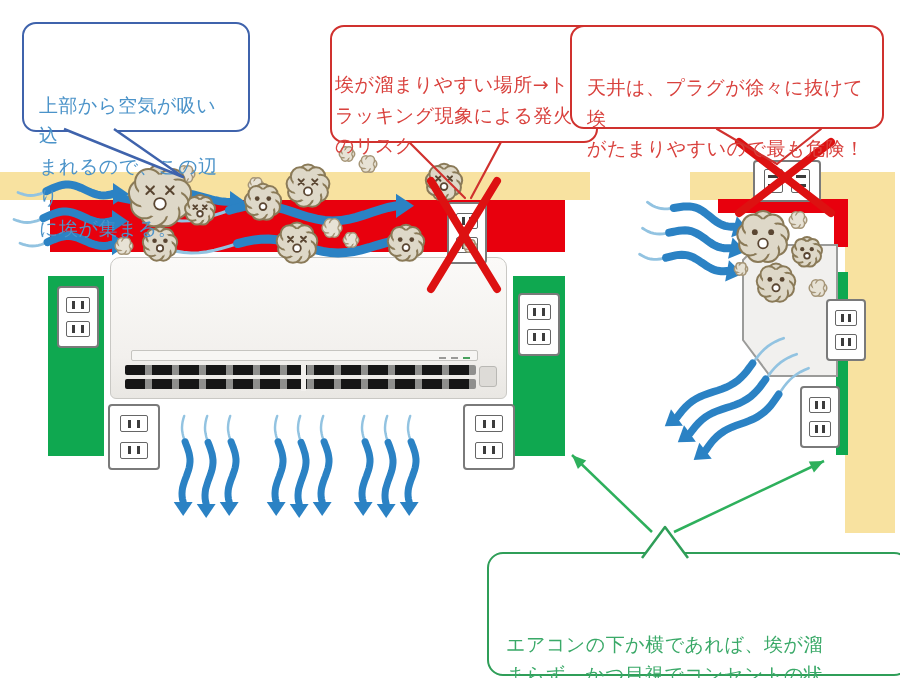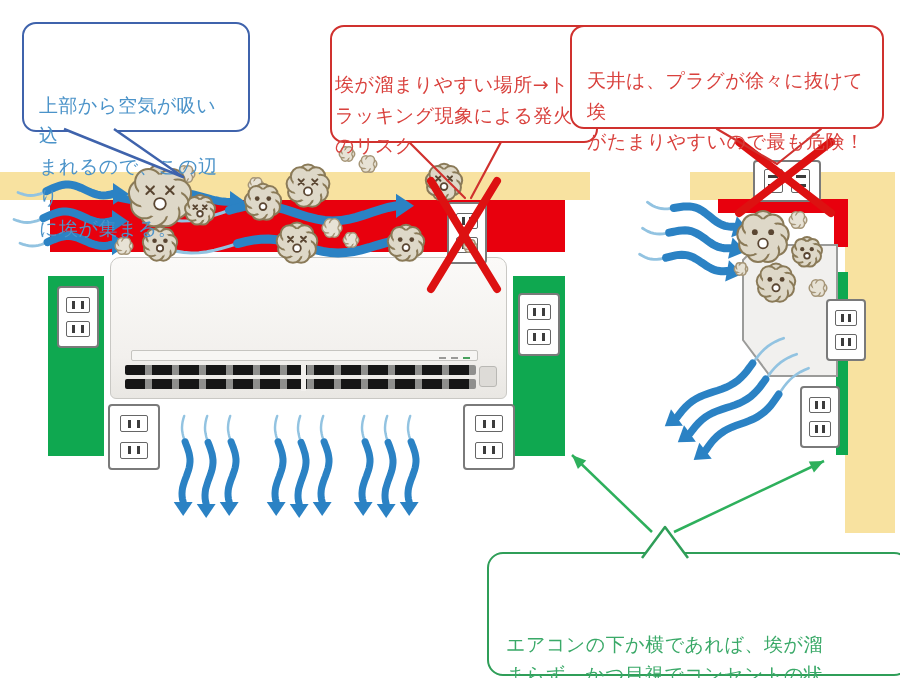--- a/index.html
+++ b/index.html
@@ -39,21 +39,21 @@
   .socket.h2{width:26%;height:58%;flex-direction:column;}
   .socket.h2 i{display:block;width:58%;height:3px;background:#3c3c3c;}
   
   svg.layer{position:absolute;left:0;top:0;}
   
   .bubble{position:absolute;background:#fff;border-radius:14px;white-space:pre-line;
           font-size:19px;line-height:1.62;letter-spacing:.5px;box-sizing:border-box;}
   .bubble .tail{position:absolute;overflow:visible;}
   .b1{left:22px;top:22px;width:228px;height:110px;border:2.5px solid #3f63ac;color:#4b93c9;padding:4px 15px;}
   .b2{left:283px;top:25px;width:268px;height:118px;border:2.5px solid #d0312e;color:#d9413d;padding:11px 3px;margin-left:47px;}
-  .b3{left:570px;top:25px;width:314px;height:104px;border:2.5px solid #d0312e;color:#d9413d;padding:7px 15px;}
+  .b3{left:570px;top:25px;width:314px;height:104px;border:2.5px solid #d0312e;color:#d9413d;padding:14px 15px;}
   .b4{left:487px;top:552px;width:423px;height:124px;border:2.5px solid #2f9e58;color:#3aa968;padding:13px 17px;border-radius:16px;}
 </style>
 </head>
 <body>
 
 <div class="scene">
 
   <div class="abs ceiling-left"></div>
   <div class="abs red-band"></div>
   <div class="abs strip strip-left"></div>

